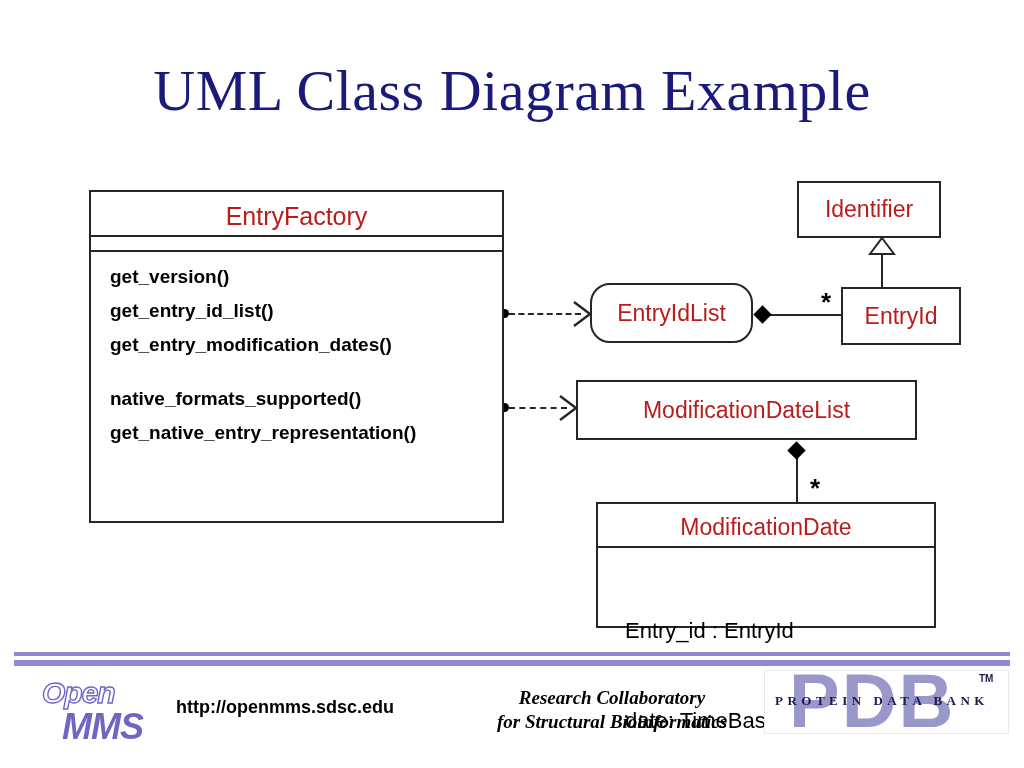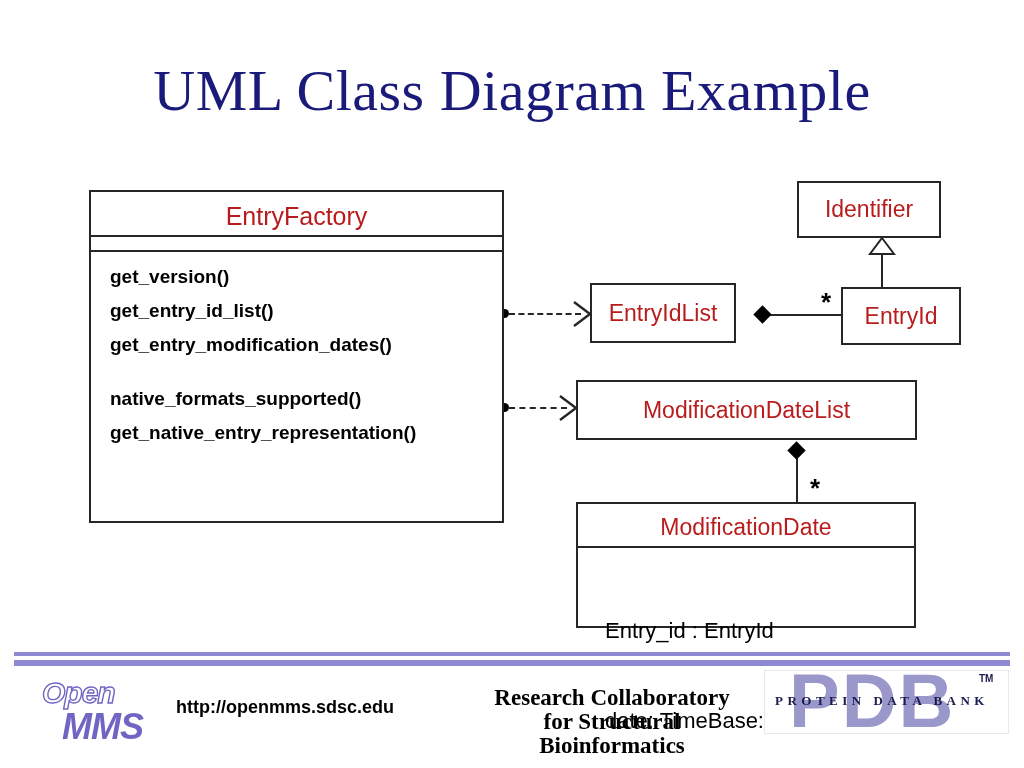--- a/index.html
+++ b/index.html
@@ -73,21 +73,21 @@
   #box-entryfactory .uml-name {
     position: absolute; left: 0; top: 10px; width: 100%;
     font-size: 25px;
   }
   #ef-div1 { top: 43px; }
   #ef-div2 { top: 58px; }
   #ef-ops { position: absolute; left: 19px; top: 68px; }
   #ef-ops .gap { display: block; height: 20px; }
 
   
-  #box-entryidlist { left: 590px; top: 283px; width: 146px; height: 60px; }
+  #box-entryidlist { left: 590px; top: 283px; width: 163px; height: 60px; border-radius: 20px; }
   #box-entryidlist .uml-name {
     position: absolute; left: 0; top: 15px; width: 100%;
   }
 
   
   #box-identifier { left: 797px; top: 181px; width: 144px; height: 57px; }
   #box-identifier .uml-name {
     position: absolute; left: 0; top: 13px; width: 100%;
   }
 
@@ -97,21 +97,21 @@
     position: absolute; left: 0; top: 14px; width: 100%;
   }
 
   
   #box-modificationdatelist { left: 576px; top: 380px; width: 341px; height: 60px; padding-left: 32px; }
   #box-modificationdatelist .uml-name {
     position: absolute; left: 0; top: 15px; width: 100%;
   }
 
   
-  #box-modificationdate { left: 576px; top: 502px; width: 340px; height: 126px; }
+  #box-modificationdate { left: 596px; top: 502px; width: 340px; height: 126px; }
   #box-modificationdate .uml-name {
     position: absolute; left: 0; top: 10px; width: 100%;
   }
   #md-div1 { top: 42px; }
   #md-attrs { position: absolute; left: 27px; top: 52px; }
 
   
   .h-line {
     position: absolute;
     height: 0;
@@ -181,21 +181,21 @@
   }
   #footer-url {
     position: absolute; left: 176px; top: 697px;
     font-family: "Liberation Sans", sans-serif;
     font-size: 18px; font-weight: bold; color: #000000;
     white-space: nowrap;
   }
   #footer-rcsb {
     position: absolute; left: 487px; top: 686px; width: 250px;
     font-family: "Liberation Serif", serif;
-    font-size: 23px; font-weight: bold; 
+    font-size: 19px; font-weight: bold; font-style: italic;
     line-height: 24px; color: #000000; text-align: center;
   }
   #logo-pdb {
     position: absolute; left: 764px; top: 670px; width: 243px; height: 62px;
     background: #ffffff;
     border: 1px solid #e8e8f0;
   }
   #logo-pdb .pdb-big {
     position: absolute; left: 24px; top: -8px;
     font-family: "Liberation Sans", sans-serif;

